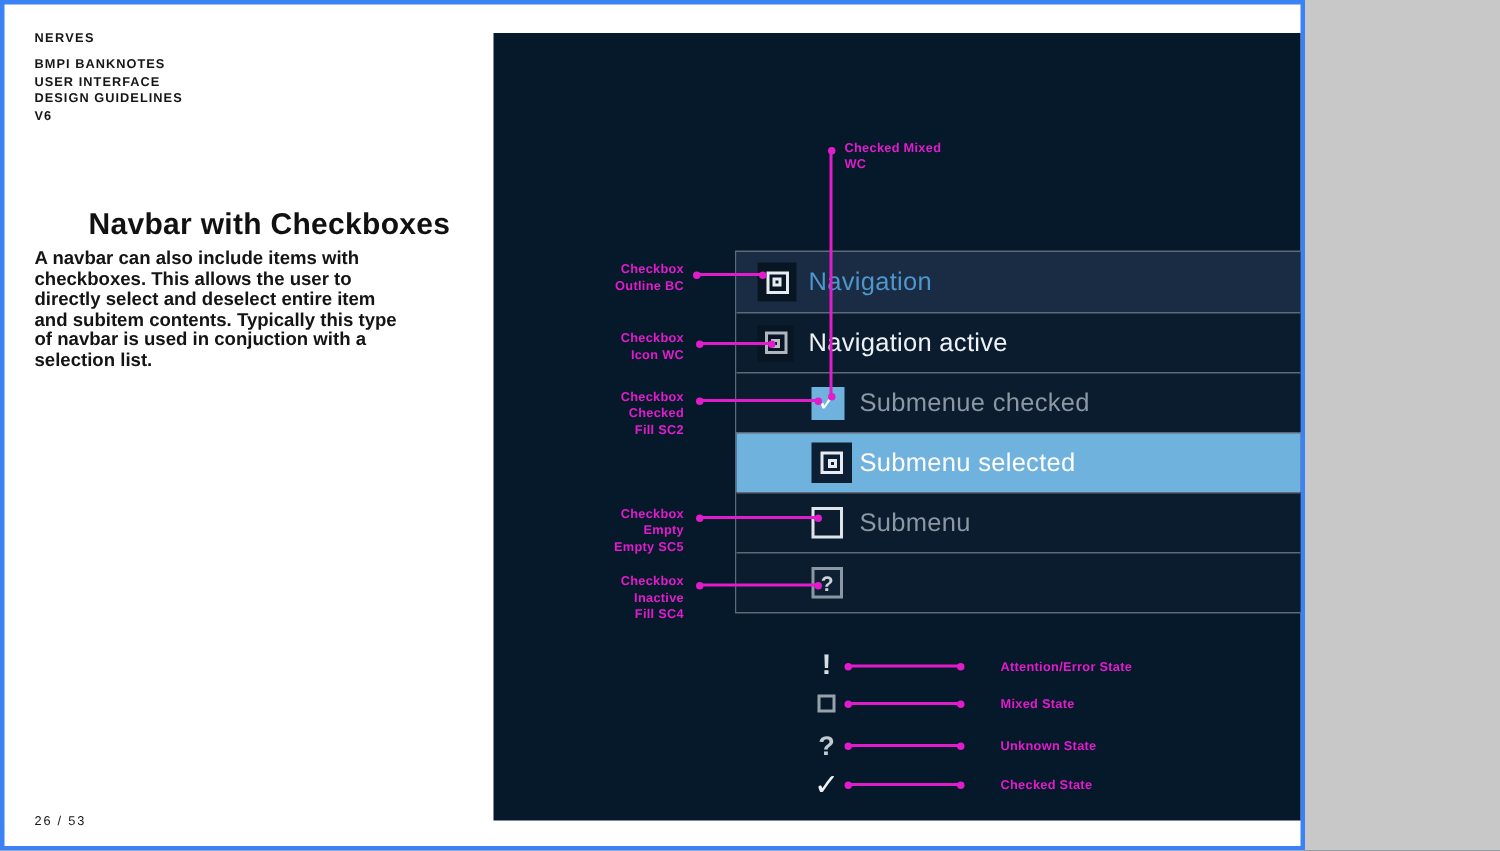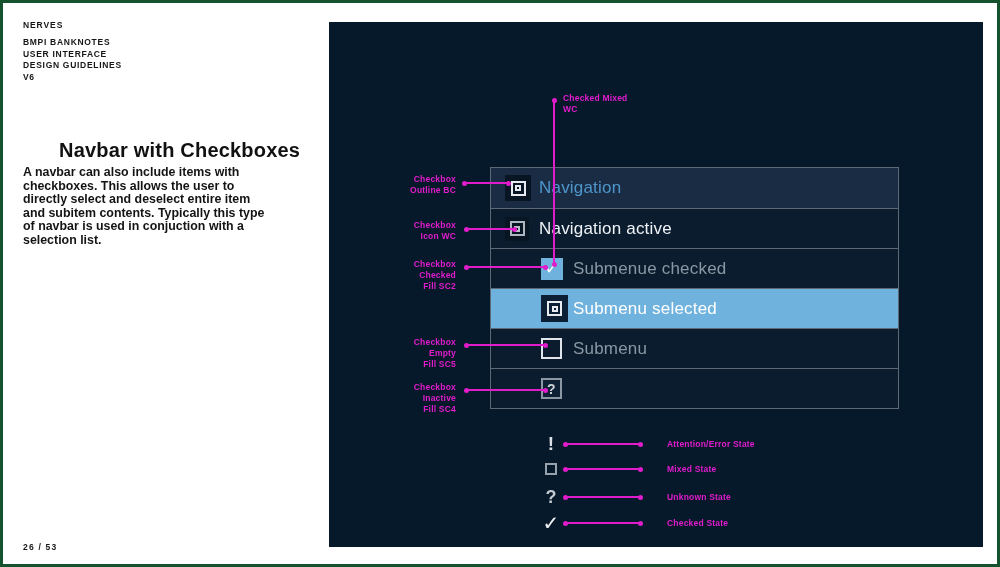--- a/index.html
+++ b/index.html
@@ -10,34 +10,34 @@
     --row-selected:#6fb2de;
     --sep:#5d6974;
     --nav-blue:#4e96cb;
     --txt-gray:#8b97a3;
     --txt-white:#eef2f6;
   }
   *{margin:0;padding:0;box-sizing:border-box;}
   html,body{background:#c8c8c8;}
   body{font-family:"Liberation Sans", sans-serif;}
   .page{
-    position:relative;width:1000px;height:567px;background:#ffffff;
-    border:3px solid #14532d;overflow:hidden;
+    position:relative;width:870px;height:567px;background:#ffffff;
+    border:3px solid #3b82f6;overflow:hidden;
   }
   
   .brand{position:absolute;left:20px;top:17px;font-size:8.5px;font-weight:bold;
     letter-spacing:.9px;color:#161616;}
   .doclines{position:absolute;left:20px;top:34px;font-size:8.5px;font-weight:bold;
     letter-spacing:.7px;line-height:11.5px;color:#161616;}
   .doclines div{white-space:nowrap;}
   .article-title{position:absolute;left:20px;top:136px;font-size:20px;
     font-weight:bold;color:#111;letter-spacing:.2px;margin-left:36px;}
   .article-body{position:absolute;left:20px;top:163px;width:247px;font-size:12.4px;
     font-weight:600;line-height:13.6px;color:#141414;}
-  .pagenum{position:absolute;left:20px;top:539px;font-size:8.5px;font-weight:bold;
+  .pagenum{position:absolute;left:20px;top:539px;font-size:8.5px;font-weight:normal;
     letter-spacing:1.2px;color:#161616;}
   
   .panel{position:absolute;left:326px;top:19px;width:654px;height:525px;
     background:var(--panel-bg);}
   
   .navbar{position:absolute;left:487px;top:164px;width:409px;
     border:1px solid var(--sep);}
   .nav-row{height:40px;display:flex;align-items:center;background:var(--row-bg);
     border-top:1px solid var(--sep);font-size:17px;letter-spacing:.2px;}
   .nav-row:first-child{border-top:none;}
@@ -192,21 +192,21 @@
   <div class="ann-label right" style="top:256px;">
     <div>Checkbox</div>
     <div>Checked</div>
     <div>Fill SC2</div>
   </div>
   <div class="hline" style="left:463px;top:263px;width:80px;"></div>
 
   <div class="ann-label right" style="top:334px;">
     <div>Checkbox</div>
     <div>Empty</div>
-    <div>Fill SC5</div>
+    <div>Empty SC5</div>
   </div>
   <div class="hline" style="left:463px;top:341px;width:80px;"></div>
 
   <div class="ann-label right" style="top:379px;">
     <div>Checkbox</div>
     <div>Inactive</div>
     <div>Fill SC4</div>
   </div>
   <div class="hline" style="left:463px;top:386px;width:80px;"></div>
 

